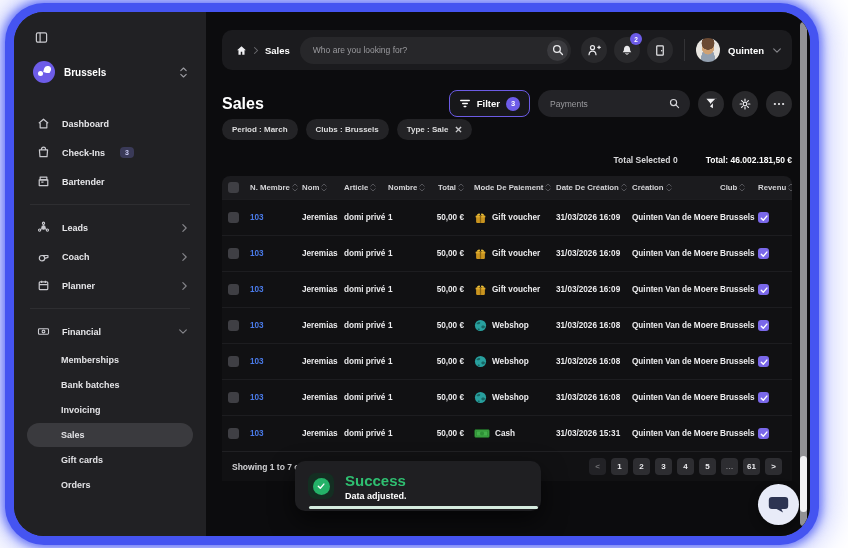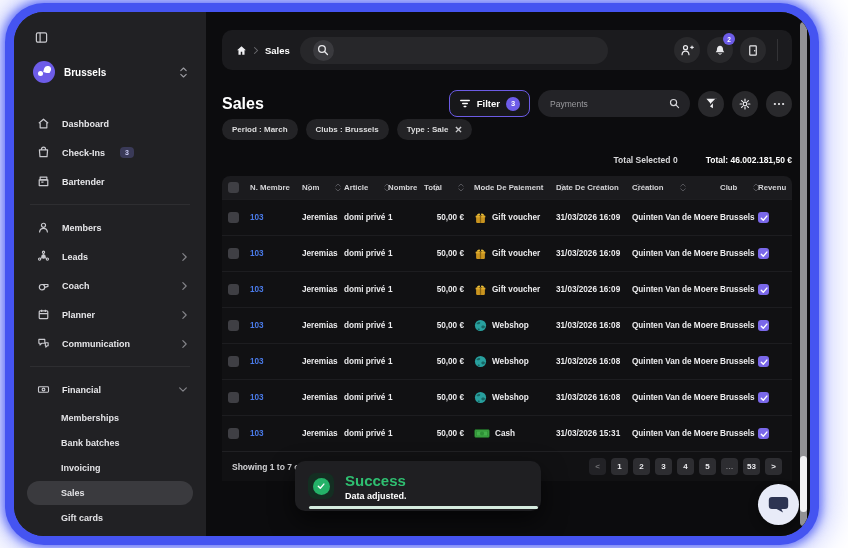--- a/index.html
+++ b/index.html
@@ -67,21 +67,21 @@
   .chip { height:21px; background:#232326; border-radius:11px; display:flex; align-items:center; padding:0 10px; gap:6px;
           font-size:8px; font-weight:bold; color:#dededf; cursor:pointer; }
   .chip-x { color:#c9c9cc; font-size:9.5px; line-height:1; cursor:pointer; }
 
   .summary { display:flex; justify-content:flex-end; gap:28px; margin-top:15px; align-items:center; }
   .sum-sel, .sum-total { font-size:8.5px; font-weight:bold; color:#d9d9db; }
   .sum-total { color:#fff; }
 
   .table { margin-top:11px; border-radius:8px 8px 0 0; overflow:hidden; --tcols: 22px 52px 42px 44px 40px 46px 82px 76px 88px 38px 26px; }
   .thead { display:grid; grid-template-columns:var(--tcols); background:#1b1b1e; height:23px; align-items:center; padding:0 6px; }
-  .th { font-size:7.8px; font-weight:bold; color:#d4d4d7; display:flex; align-items:center; gap:16px; white-space:nowrap; cursor:pointer; }
+  .th { font-size:7.8px; font-weight:bold; color:#d4d4d7; display:flex; align-items:center; gap:2px; white-space:nowrap; cursor:pointer; }
   .tr { display:grid; grid-template-columns:var(--tcols); height:36px; align-items:center; background:#111113; border-top:1px solid #1d1d20; padding:0 6px; }
   .td { font-size:8.2px; font-weight:bold; color:#ececee; white-space:nowrap; }
   .td-member { color:#4a7bea; cursor:pointer; }
   .col-total { justify-content:flex-end; text-align:right; padding-right:10px; }
   .th.col-total { display:flex; }
   .cb { width:11px; height:11px; border-radius:3px; background:#3f3f44; cursor:pointer; }
   .cb.checked { background:#7a68ea; display:flex; align-items:center; justify-content:center; }
   .pay { display:flex; align-items:center; gap:5px; }
   .pay-icon { display:flex; }
 
@@ -162,29 +162,20 @@
               <path d="M3.4 2.2h7.2v3H3.4z"></path>
               <path d="M2.4 5.2h9.2v6.2H2.4z"></path>
               <path d="M4.6 7.6h2.4"></path>
             </svg>
           </span>
           <span class="nav-label">Bartender</span>
         </div>
         <div class="nav-divider"></div>
         <div class="nav-item">
           <span class="nav-icon">
-            <svg width="13" height="13" viewBox="0 0 14 14" fill="none" stroke="#c9c9ce" stroke-width="1.3" stroke-linecap="round">
-              <circle cx="7" cy="4.6" r="2.2"></circle>
-              <path d="M2.8 11.8c.3-2.4 2-3.8 4.2-3.8s3.9 1.4 4.2 3.8"></path>
-            </svg>
-          </span>
-          <span class="nav-label">Members</span>
-        </div>
-        <div class="nav-item">
-          <span class="nav-icon">
             <svg width="13" height="13" viewBox="0 0 14 14" fill="none" stroke="#c9c9ce" stroke-width="1.2">
               <circle cx="7" cy="7" r="1.8" fill="#c9c9ce"></circle>
               <circle cx="7" cy="2.4" r="1.2"></circle>
               <circle cx="11.2" cy="9.8" r="1.2"></circle>
               <circle cx="2.8" cy="9.8" r="1.2"></circle>
               <path d="M7 4.8V3.8M8.6 8l1.6 1M5.4 8l-1.6 1"></path>
             </svg>
           </span>
           <span class="nav-label">Leads</span>
           <span class="nav-chev">
@@ -208,34 +199,20 @@
           </span>
         </div>
         <div class="nav-item">
           <span class="nav-icon">
             <svg width="13" height="13" viewBox="0 0 14 14" fill="none" stroke="#c9c9ce" stroke-width="1.3">
               <rect x="2.4" y="3" width="9.2" height="8.4" rx="1"></rect>
               <path d="M2.4 6h9.2M5 1.8v2.4M9 1.8v2.4"></path>
             </svg>
           </span>
           <span class="nav-label">Planner</span>
-          <span class="nav-chev">
-            <svg width="7" height="10" viewBox="0 0 8 12" fill="none" stroke="#85858a" stroke-width="1.4" stroke-linecap="round" stroke-linejoin="round">
-              <path d="M2 2l4 4-4 4"></path>
-            </svg>
-          </span>
-        </div>
-        <div class="nav-item">
-          <span class="nav-icon">
-            <svg width="13" height="13" viewBox="0 0 14 14" fill="none" stroke="#c9c9ce" stroke-width="1.2" stroke-linejoin="round">
-              <path d="M2 2.6h6.4v4.2H5L3.2 8.6V6.8H2z"></path>
-              <path d="M9 6.2h3v3.2h-.9l-1.6 1.5V9.4H9z"></path>
-            </svg>
-          </span>
-          <span class="nav-label">Communication</span>
           <span class="nav-chev">
             <svg width="7" height="10" viewBox="0 0 8 12" fill="none" stroke="#85858a" stroke-width="1.4" stroke-linecap="round" stroke-linejoin="round">
               <path d="M2 2l4 4-4 4"></path>
             </svg>
           </span>
         </div>
         <div class="nav-divider"></div>
         <div class="nav-item">
           <span class="nav-icon">
             <svg width="13" height="13" viewBox="0 0 14 14" fill="none" stroke="#c9c9ce" stroke-width="1.2">
@@ -271,20 +248,21 @@
             </svg>
           </span>
         <span id="crumb-sep" style="display:inline-flex;">
             <svg width="6" height="9" viewBox="0 0 8 12" fill="none" stroke="#6a6a6f" stroke-width="1.4" stroke-linecap="round">
               <path d="M2 2l4 4-4 4"></path>
             </svg>
           </span>
         <span class="crumb-label">Sales</span>
       </div>
       <div class="tb-search">
+        <input placeholder="Who are you looking for?" style="">
         <span class="tb-search-btn" id="tb-search-icon">
             <svg width="12" height="12" viewBox="0 0 14 14" fill="none" stroke="#e9e9ec" stroke-width="1.5" stroke-linecap="round">
               <circle cx="5.8" cy="5.8" r="3.9"></circle>
               <path d="M8.8 8.8l3.4 3.4"></path>
             </svg>
           </span>
       </div>
       <div class="tb-icons">
         <span class="icon-circle" id="ic-userplus">
             <svg width="13" height="12" viewBox="0 0 15 13" fill="none" stroke="#e9e9ec" stroke-width="1.4" stroke-linecap="round">
@@ -300,20 +278,29 @@
             </svg>
           <span class="tb-badge">2</span>
         </span>
         <span class="icon-circle" id="ic-door">
             <svg width="12" height="13" viewBox="0 0 14 14" fill="none" stroke="#e9e9ec" stroke-width="1.4">
               <rect x="3.2" y="1.6" width="7.6" height="10.8" rx="0.8"></rect>
               <circle cx="9" cy="7.4" r="0.9" fill="#e9e9ec" stroke="none"></circle>
             </svg>
           </span>
         <span class="tb-divider"></span>
+        <div class="user">
+          <span class="avatar"></span>
+          <span class="user-name">Quinten</span>
+          <span id="user-chev" style="display:inline-flex;">
+              <svg width="10" height="7" viewBox="0 0 12 8" fill="none" stroke="#85858a" stroke-width="1.4" stroke-linecap="round" stroke-linejoin="round">
+                <path d="M2 2l4 4 4-4"></path>
+              </svg>
+            </span>
+        </div>
       </div>
     </div>
 
     <div class="title-row">
       <h1 class="page-title">Sales</h1>
       <div class="title-actions">
         <button class="filter-btn">
           <span id="ic-filterlines" style="display:inline-flex;">
               <svg width="12" height="11" viewBox="0 0 14 12" fill="none" stroke="#fff" stroke-width="1.6" stroke-linecap="round">
                 <path d="M2 2.5h10M4.3 6h5.4M6 9.5h2"></path>
@@ -665,21 +652,21 @@
       <div class="tfoot">
         <span class="showing">Showing 1 to 7 of 3</span>
         <div class="pager" id="pager">
             <span class="page-btn prev">&lt;</span>
             <span class="page-btn">1</span>
             <span class="page-btn">2</span>
             <span class="page-btn">3</span>
             <span class="page-btn">4</span>
             <span class="page-btn">5</span>
             <span class="page-btn ellipsis">…</span>
-            <span class="page-btn">53</span>
+            <span class="page-btn">61</span>
             <span class="page-btn">&gt;</span>
           </div>
       </div>
     </div>
   </div>
 
   <div class="toast">
     <span class="toast-icon">
       <span class="toast-icon-inner" id="toast-check">
           <svg width="8" height="8" viewBox="0 0 10 10" fill="none" stroke="#fff" stroke-width="1.7" stroke-linecap="round" stroke-linejoin="round">

